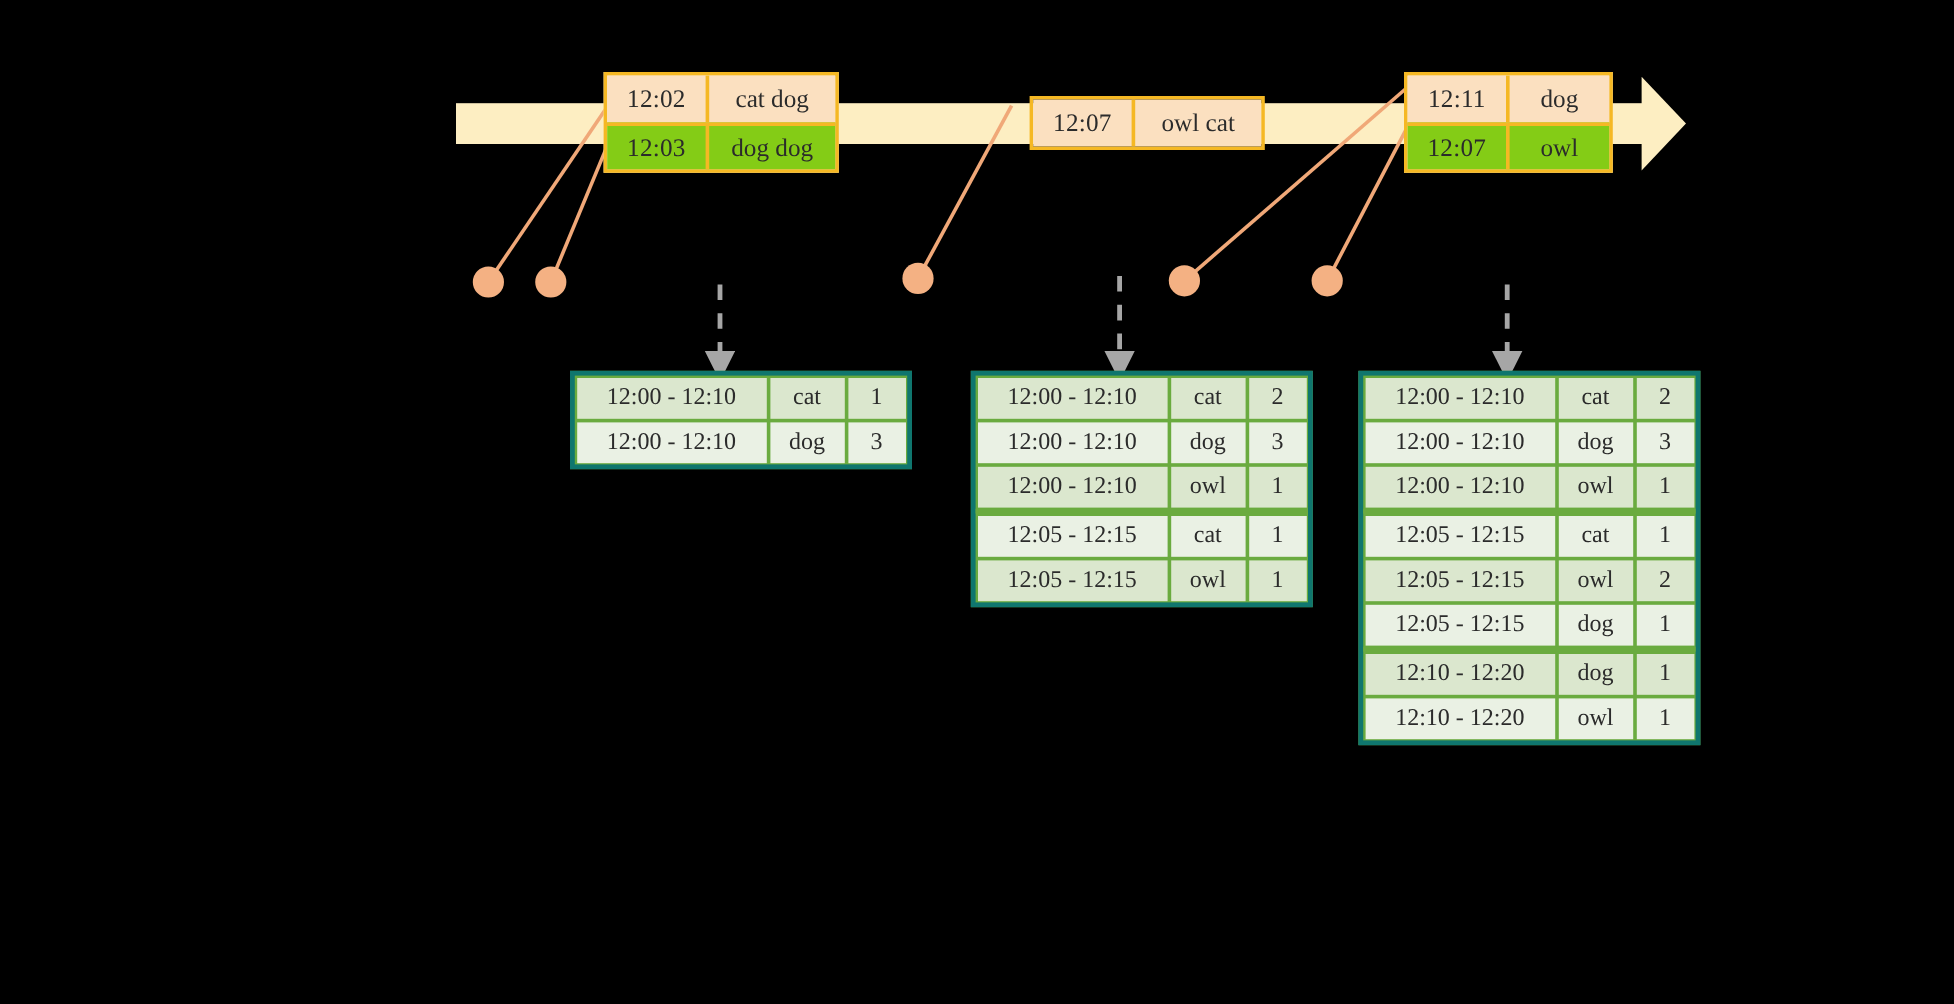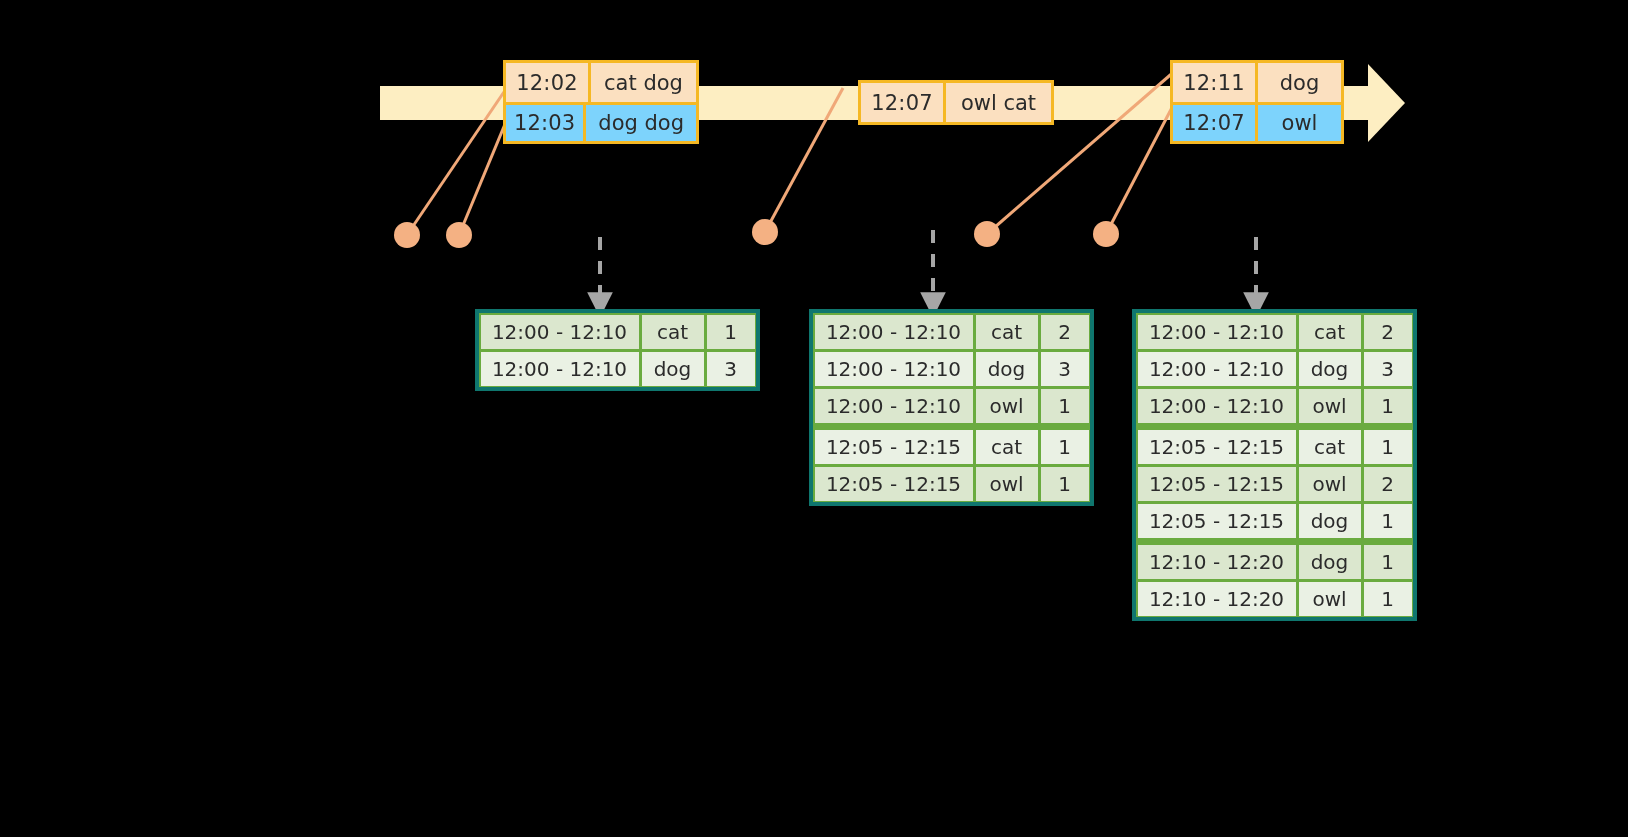--- a/index.html
+++ b/index.html
@@ -14,20 +14,21 @@
     overflow: hidden;
     font-family: "DejaVu Sans", sans-serif;
   }
   #stage {
     position: absolute;
     left: 0;
     top: 0;
     width: 1628px;
     height: 789px;
     background: #000000;
+    font-family: Liberation Serif, serif;
   }
   svg.layer {
     position: absolute;
     left: 0;
     top: 0;
     width: 1628px;
     height: 837px;
     pointer-events: none;
   }
 
@@ -40,21 +41,21 @@
   }
   .event-row {
     display: flex;
     height: 39px;
     box-sizing: border-box;
   }
   .event-row + .event-row {
     border-top: 3px solid #f5b824;
   }
   .event-row.shade-a { background: #fbe0c0; }
-  .event-row.shade-b { background: #7dd3fc; }
+  .event-row.shade-b { background: #84cc16; }
   .event-time {
     width: 85px;
     display: flex;
     align-items: center;
     justify-content: center;
     font-size: 21px;
     color: #2b2b2b;
     border-right: 3px solid #f5b824;
     box-sizing: border-box;
     letter-spacing: 0.2px;

